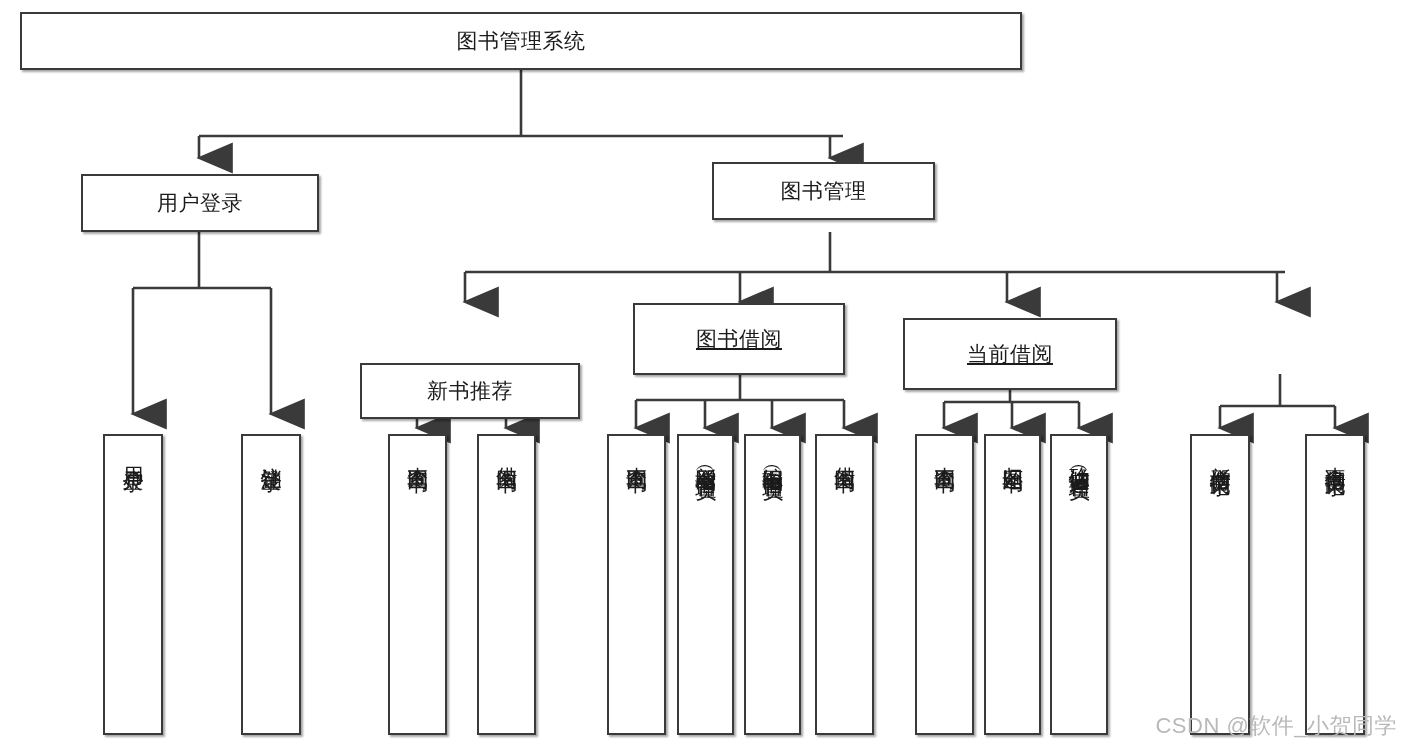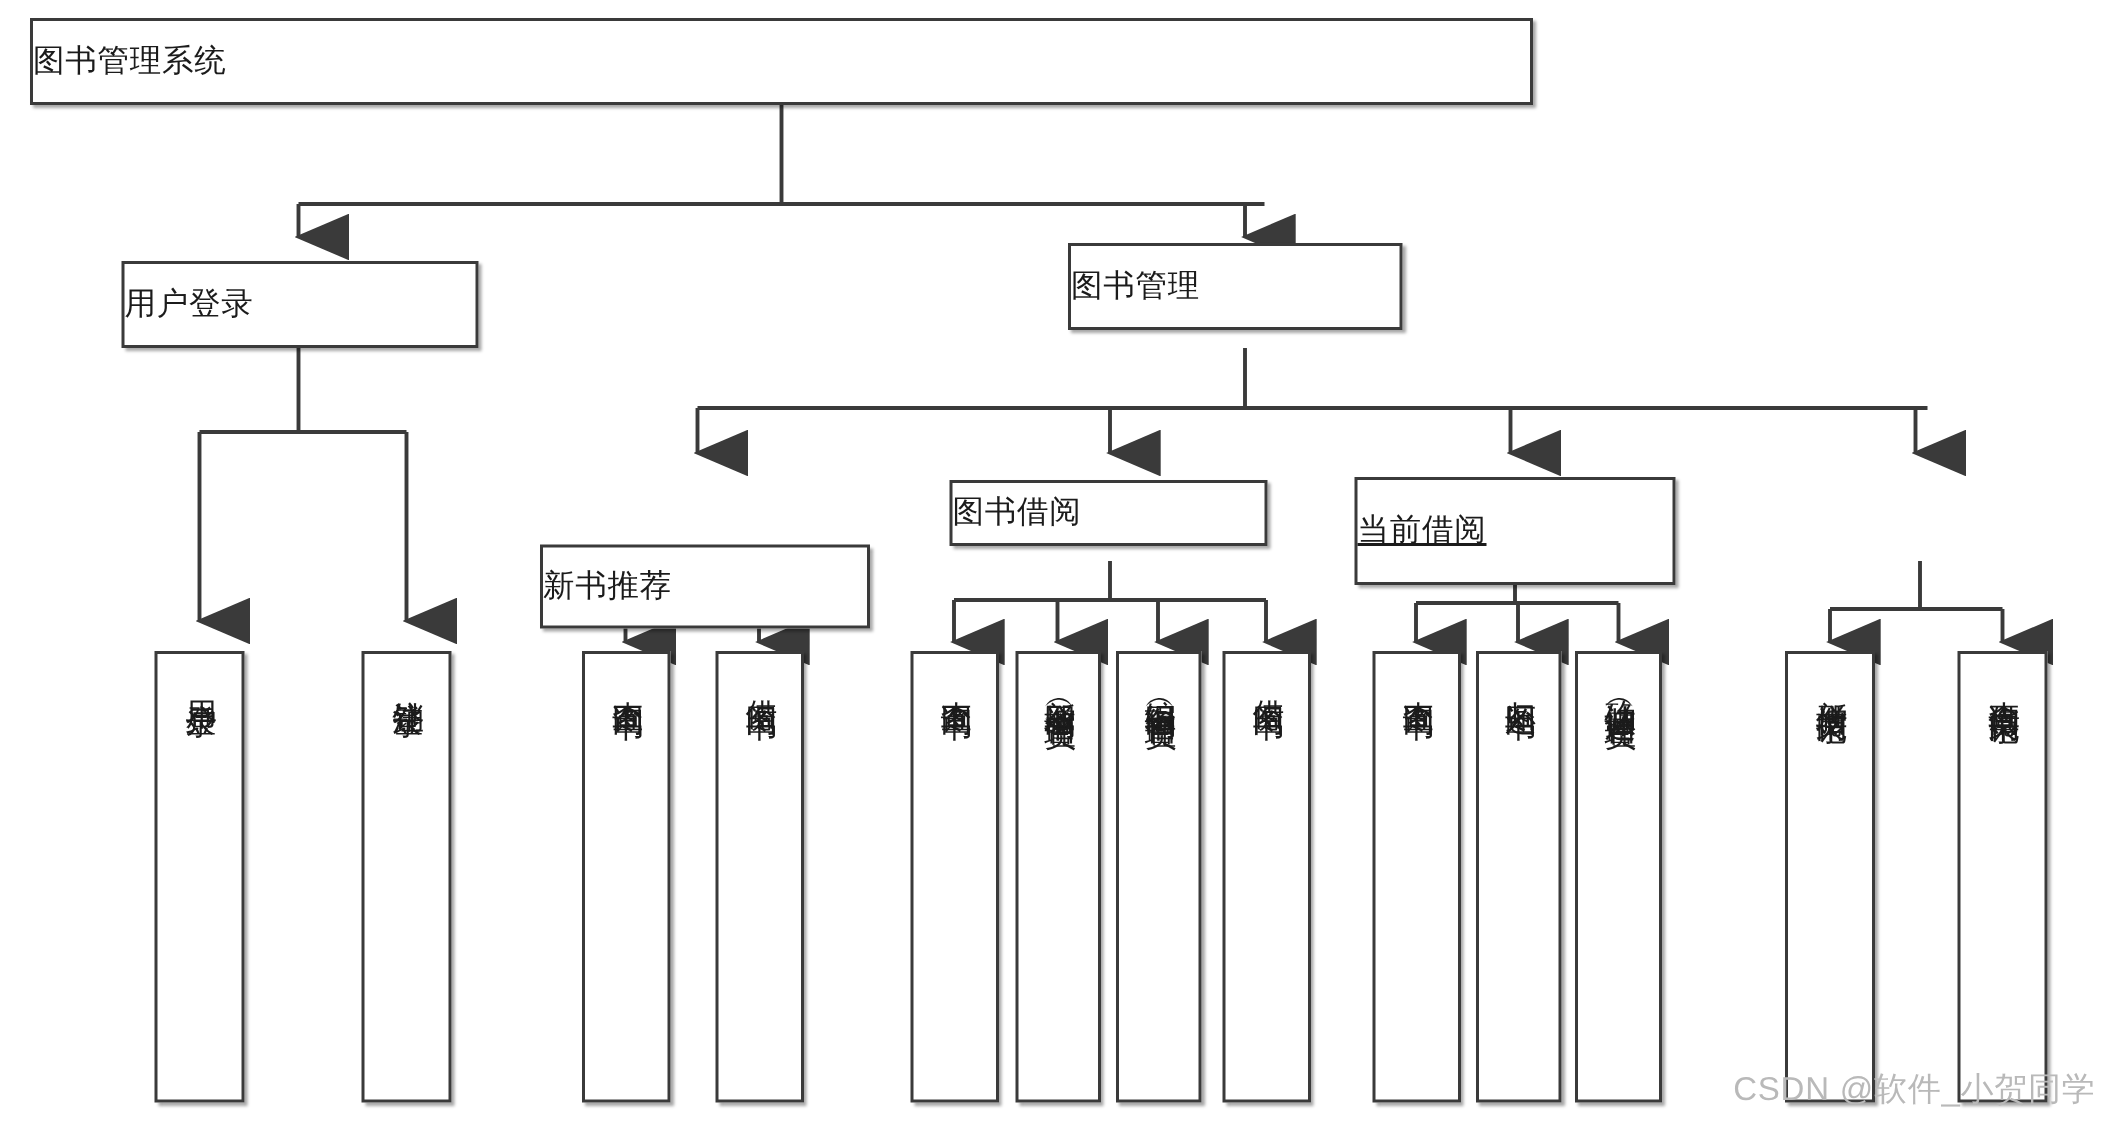--- a/index.html
+++ b/index.html
@@ -25,20 +25,21 @@
     height: 747px;
   }
   .node {
     position: absolute;
     box-sizing: border-box;
     background: #ffffff;
     border: 2px solid #3a3a3a;
     box-shadow: 2px 2px 2px rgba(0,0,0,0.35);
     display: flex;
     align-items: center;
+    justify-content: center;
     color: #1b1b1b;
     z-index: 2;
   }
   .node.horiz {
     font-size: 21px;
     letter-spacing: 0.5px;
     line-height: 1.1;
   }
   .node.vert {
     align-items: flex-start;
@@ -127,21 +128,21 @@
   <div class="node horiz" style="left:81px; top:174px; width:238px; height:58px;">
     <span>用户登录</span>
   </div>
   <div class="node horiz" style="left:712px; top:162px; width:223px; height:58px;">
     <span>图书管理</span>
   </div>
 
   <div class="node horiz" style="left:360px; top:318px; width:220px; height:56px;margin-top:45px;">
     <span>新书推荐</span>
   </div>
-  <div class="node horiz" style="left:633px; top:320px; width:212px; height:44px;">
+  <div class="node horiz" style="left:633px; top:303px; width:212px; height:72px;text-decoration:underline;">
     <span>图书借阅</span>
   </div>
   <div class="node horiz" style="left:903px; top:318px; width:214px; height:72px;text-decoration:underline;">
     <span>当前借阅</span>
   </div>
 
   <div class="node vert" style="left:103px; top:434px; width:60px; height:301px;">
     <span class="vlabel">用户登录</span>
   </div>
   <div class="node vert" style="left:241px; top:434px; width:60px; height:301px;">

